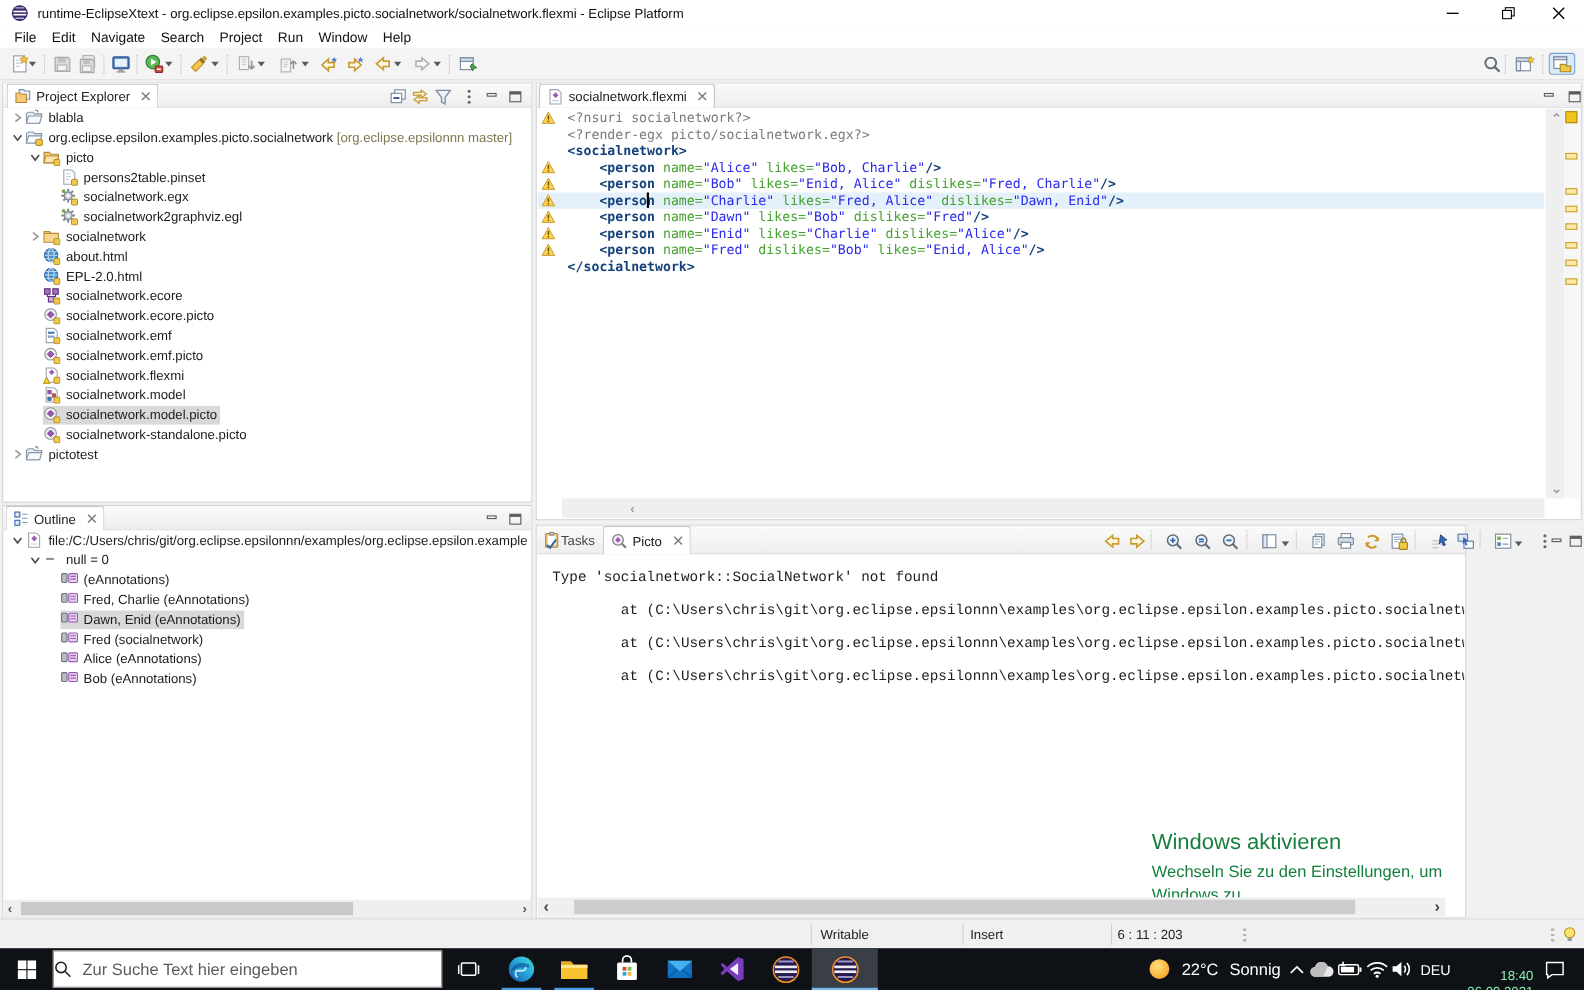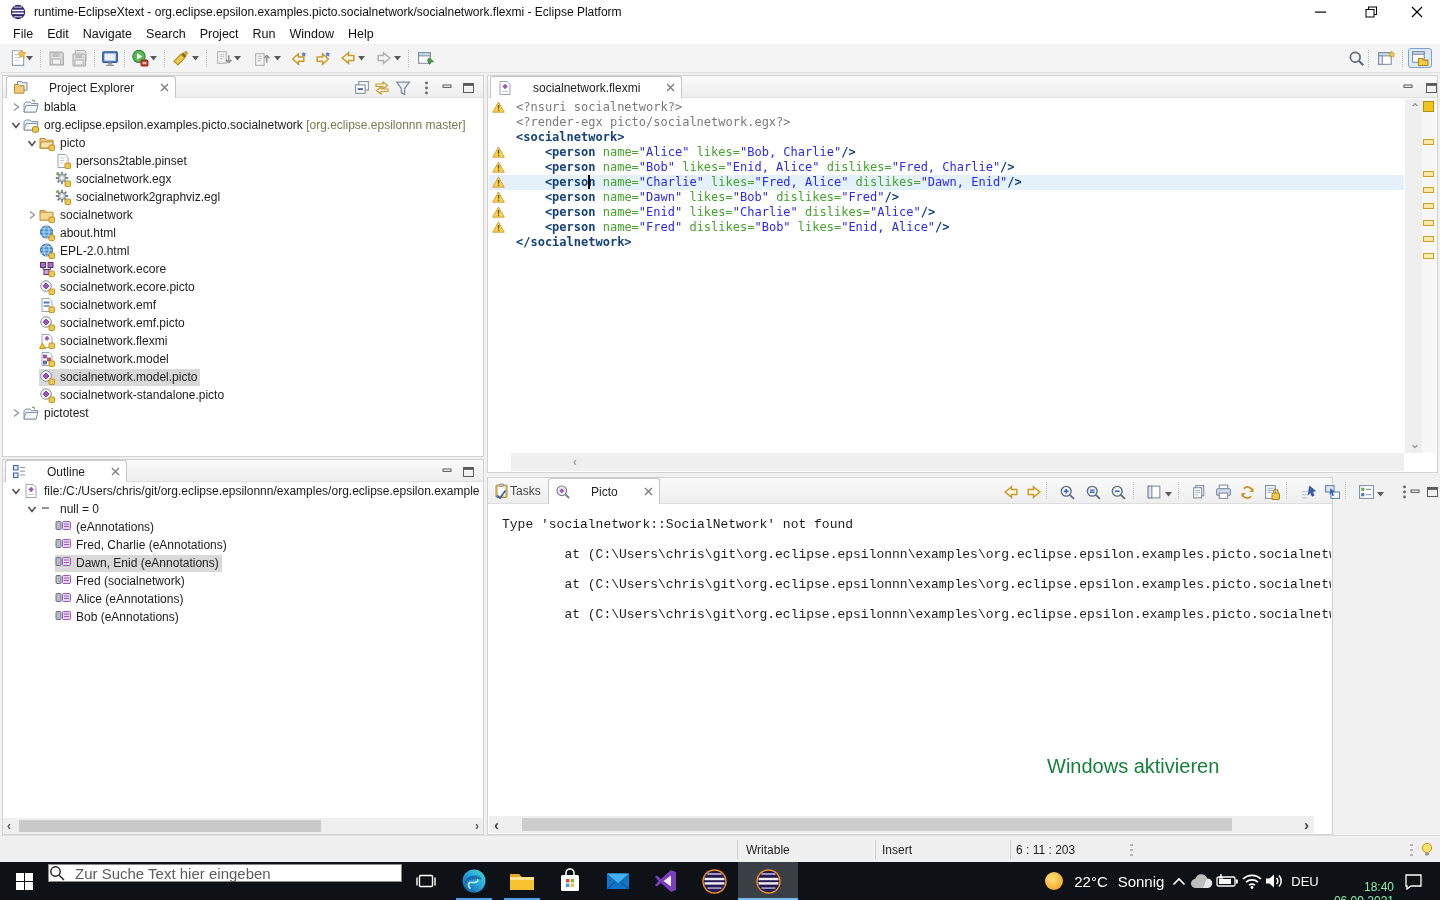--- a/index.html
+++ b/index.html
@@ -14,21 +14,21 @@
 #menubar{position:absolute;top:24px;left:0;width:1440px;height:20px;background:#fff;display:flex;align-items:center;padding-left:6px}
 .menu-item{padding:2px 7px;font-size:12.5px;color:#111}
 #toolbar{position:absolute;top:44px;left:0;width:1440px;height:29px;background:#f4f4f4;border-bottom:1px solid #e0e0e0}
 .tbtn{position:absolute;top:4px;width:20px;height:20px;display:flex;align-items:center;justify-content:center}
 .tsep{position:absolute;top:6px;width:1px;height:17px;border-left:1px dotted #bdbdbd}
 .tcaret{position:absolute;top:12px}
 
 .panel{position:absolute;background:#fff;border:1px solid #d2d2d2}
 .phead{position:absolute;top:0;left:0;right:0;height:22px;background:linear-gradient(#fafafa,#eee);border-bottom:1px solid #ddd}
 .vtab{position:absolute;top:0;height:22px;background:#fff;border:1px solid #c6c6c6;border-bottom:none;border-radius:3px 3px 0 0;display:flex;align-items:center;padding:0 6px}
-.vtab .lbl{margin:0 20px;font-size:12px;color:#222}
+.vtab .lbl{margin:0 4px;font-size:12px;color:#222}
 .itab{position:absolute;top:0;height:22px;display:flex;align-items:center;padding:0 6px;color:#444}
 .hbtn{position:absolute;top:3px;width:18px;height:17px;display:flex;align-items:center;justify-content:center}
 
 .trow{position:absolute;left:0;height:18px;display:flex;align-items:center;white-space:nowrap}
 .exp{width:14px;height:14px;flex:none}
 .ticn{width:16px;height:16px;flex:none;margin-right:4px;position:relative}
 .tlbl{font-size:12px;color:#1c1c1c;padding:1px 3px 2px 1px}
 .trow.sel .selwrap{background:#d9d9d9}
 .tdec{color:#807650}
 
@@ -50,21 +50,21 @@
 #watermark .wm2{font-size:15px;margin-top:4px;line-height:21px}
 
 #statusbar{position:absolute;top:835px;left:0;width:1440px;height:27px;background:#f0f0f0;border-top:1px solid #dcdcdc}
 .scell{position:absolute;top:0;height:27px;display:flex;align-items:center;font-size:12px;color:#222}
 .ssep{position:absolute;top:4px;height:19px;width:1px;background:#cfcfcf}
 .sdots{position:absolute;top:8px;width:3px;height:12px;background:repeating-linear-gradient(#b5b5b5 0 2px,transparent 2px 5px)}
 
 #taskbar{position:absolute;top:862px;left:0;width:1440px;height:38px;background:#0e1216}
 .tb-cell{position:absolute;top:0;height:38px;display:flex;align-items:center;justify-content:center}
 .tb-under{position:absolute;bottom:0;height:2px;background:#4f9ee8}
-#tb-search{position:absolute;left:48px;top:2px;width:354px;height:18px;background:#fff;border:1px solid #8a8a8a;display:flex;align-items:center}
+#tb-search{position:absolute;left:48px;top:2px;width:354px;height:34px;background:#fff;border:1px solid #8a8a8a;display:flex;align-items:center}
 #tb-search span{color:#5c5c5c;font-size:15px;margin-left:10px}
 .tray-txt{color:#fff;font-size:15px}
 #tb-clock{position:absolute;left:1322px;top:18px;width:72px;color:#86efac;font-size:12px;line-height:14px;text-align:right}
 </style>
 </head>
 <body>
 
 <div id="titlebar">
   <span id="title-icon">
       <svg width="16" height="16" viewBox="0 0 16 16">
@@ -572,21 +572,21 @@
           </span>
           <span class="tlbl">socialnetwork-standalone.picto</span>
         </span>
       </div>
       <div class="trow" style="top: 306px;">
         <span class="exp" style="margin-left:6px">
           <svg width="14" height="14" viewBox="0 0 14 14">
             <path d="M5 3.5l4.5 3.5L5 10.5" fill="none" stroke="#9a9a9a" stroke-width="1.5"></path>
           </svg>
         </span>
-        <span class="selwrap" style="display:flex;align-items:flex-end">
+        <span class="selwrap" style="display:flex;align-items:flex-start">
           <span class="ticn">
             <svg width="16" height="16" viewBox="0 0 16 16">
               <path d="M1 4.5L3 3h4l1.5 1.5H15l-2 8.5H1z" fill="#e9eef5" stroke="#8494a8"></path>
               <path d="M1 13l2-6.5h12L13 13z" fill="#f7fafc" stroke="#8494a8"></path>
               <path d="M9 1.5c1.5-1 3 .5 2 1.5" stroke="#69a063" fill="none" stroke-width="1.2"></path>
             </svg>
           </span>
           <span class="tlbl">pictotest</span>
         </span>
       </div>
@@ -986,20 +986,21 @@
   <div style="position:absolute;left:1px;top:27px;right:1px;bottom:18px;background:#fff;overflow:hidden">
     <div id="console-text">Type 'socialnetwork::SocialNetwork' not found
 
         at (C:\Users\chris\git\org.eclipse.epsilonnn\examples\org.eclipse.epsilon.examples.picto.socialnetwork\picto\
 
         at (C:\Users\chris\git\org.eclipse.epsilonnn\examples\org.eclipse.epsilon.examples.picto.socialnetwork\picto\
 
         at (C:\Users\chris\git\org.eclipse.epsilonnn\examples\org.eclipse.epsilon.examples.picto.socialnetwork\picto\</div>
     <div id="watermark">
       <div class="wm1">Windows aktivieren</div>
+      <div class="wm2"><span>Wechseln Sie zu den Einstellungen, um Windows zu</span><br><span>aktivieren.</span></div>
     </div>
   </div>
   <div class="sbar" style="position:absolute;left:1px;bottom:1px;right:18px;height:17px">
     <span class="sarrow" style="position:absolute;left:5px;top:1px;color:#444;font-size:15px">‹</span>
     <div style="position:absolute;left:33px;top:2px;width:710px;height:13px;background:#cdcdcd"></div>
     <span class="sarrow" style="position:absolute;right:5px;top:1px;color:#444;font-size:15px">›</span>
   </div>
 </div>
 
 <div id="statusbar">

